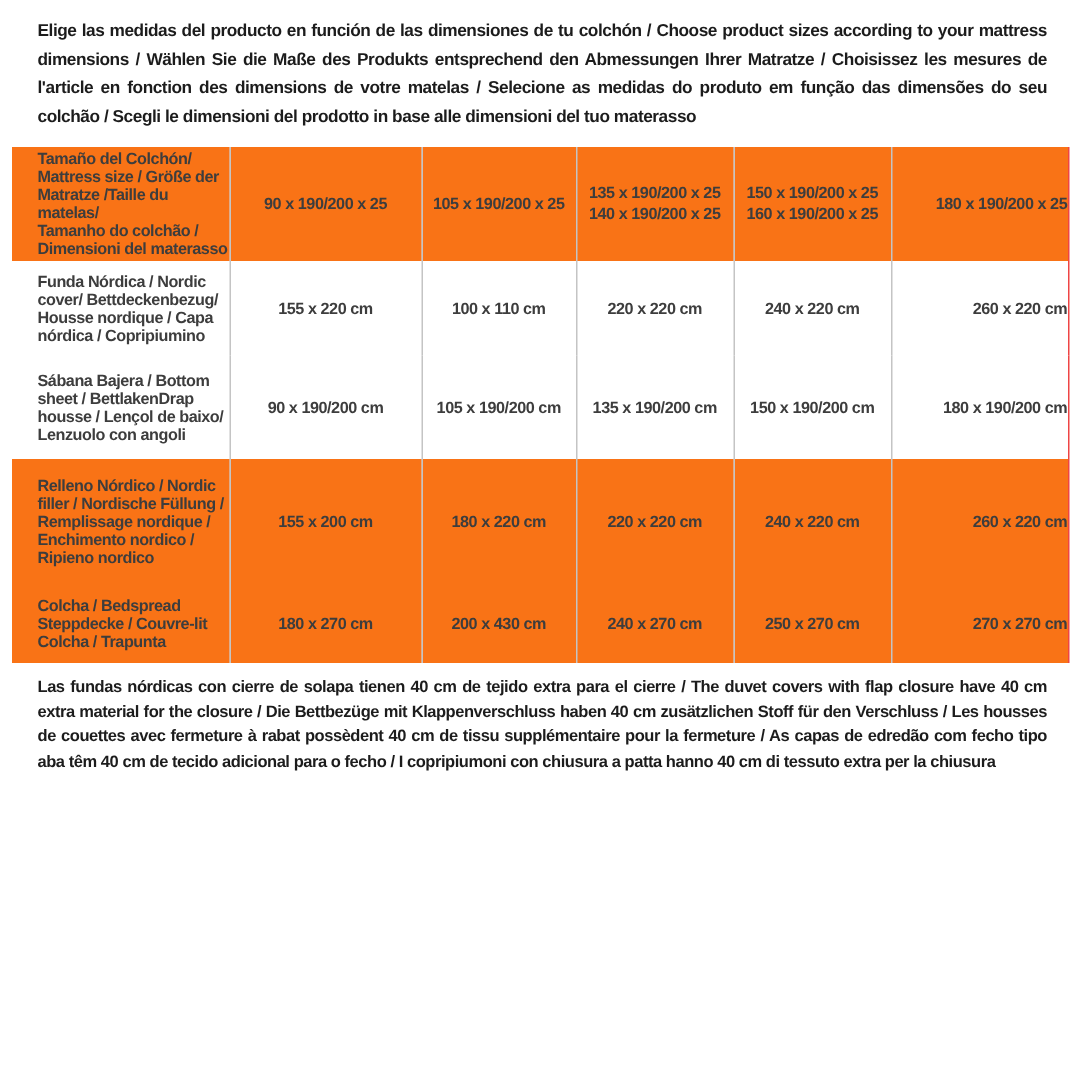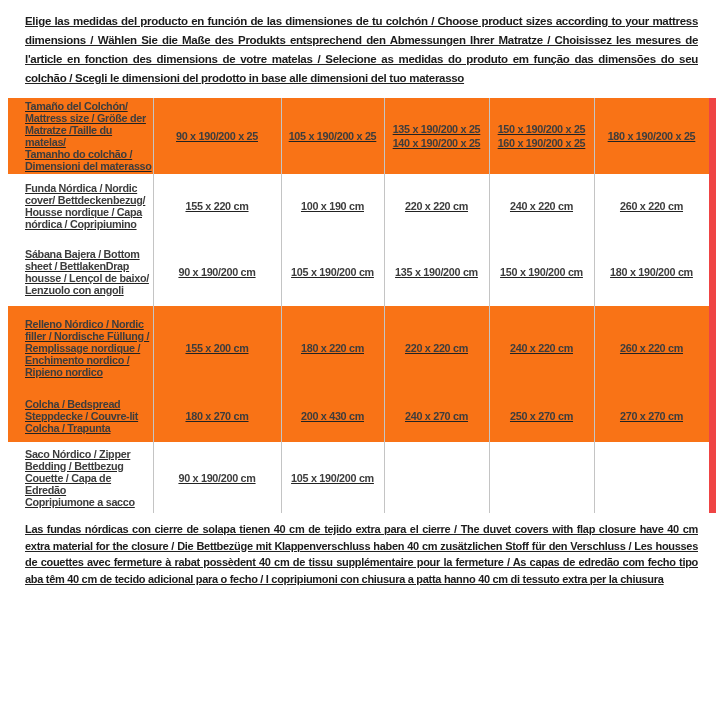--- a/index.html
+++ b/index.html
@@ -14,21 +14,20 @@
     font-family: "Liberation Sans", sans-serif;
     font-weight: bold;
     color: #222222;
     letter-spacing: -0.3px;
   }
   .page {
     width: 720px;
     height: 720px;
     box-sizing: border-box;
     padding: 12px 0 0 0;
-    text-decoration: underline;
   }
   .intro {
     margin: 0 22px 10px 25px;
     font-size: 11.5px;
     line-height: 19px;
     text-align: justify;
     color: #1c1c1c;
   }
   .size-table {
     width: 704px;
@@ -47,21 +46,21 @@
   .size-table td.lbl {
     padding-left: 17px;
     line-height: 12px;
     text-align: left;
   }
   .size-table td.val {
     text-align: center;
     line-height: 14px;
     border-left: 1px solid #c4c4c4;
   }
-  .size-table td.val:last-child { border-right: 7px solid #ef4444; }
+  .size-table td.val:last-child { border-right: 1px solid #ef4444; text-align: right; }
   .r1 { height: 76px; }
   .r2 { height: 63px; }
   .r3 { height: 65px; }
   .r4 { height: 69px; }
   .r5 { height: 84px; border-radius: 14px; }
   .r6 { height: 64px; }
   .r7 { height: 52px; }
   .r8 { height: 71px; }
   .note {
     margin: 8px 22px 0 25px;
@@ -101,21 +100,21 @@
         <td class="val">150 x 190/200 x 25
 160 x 190/200 x 25</td>
         <td class="val">180 x 190/200 x 25</td>
       </tr>
       <tr class="r2">
         <td class="lbl">Funda Nórdica /  Nordic
 cover/ Bettdeckenbezug/
 Housse nordique  / Capa
 nórdica / Copripiumino</td>
         <td class="val">155 x 220 cm</td>
-        <td class="val">100 x 190 cm</td>
+        <td class="val">100 x 110 cm</td>
         <td class="val">220 x 220 cm</td>
         <td class="val">240 x 220 cm</td>
         <td class="val">260 x 220 cm</td>
       </tr>
       <tr class="r4">
         <td class="lbl">Sábana Bajera / Bottom
 sheet / BettlakenDrap
 housse / Lençol de baixo/
 Lenzuolo con angoli</td>
         <td class="val">90 x 190/200 cm</td>
@@ -139,29 +138,18 @@
       <tr class="shaded r7">
         <td class="lbl">Colcha / Bedspread
 Steppdecke / Couvre-lit
 Colcha / Trapunta</td>
         <td class="val">180 x 270 cm</td>
         <td class="val">200 x 430 cm</td>
         <td class="val">240 x 270 cm</td>
         <td class="val">250 x 270 cm</td>
         <td class="val">270 x 270 cm</td>
       </tr>
-      <tr class="r8">
-        <td class="lbl">Saco Nórdico / Zipper
-Bedding / Bettbezug
-Couette  / Capa de Edredão
-Copripiumone a sacco</td>
-        <td class="val">90 x 190/200 cm</td>
-        <td class="val">105 x 190/200 cm</td>
-        <td class="val"></td>
-        <td class="val"></td>
-        <td class="val"></td>
-      </tr>
     </tbody>
   </table>
 
   <p class="note">Las fundas nórdicas con cierre de solapa tienen 40 cm de tejido extra para el cierre  / The duvet covers with flap closure have 40 cm extra material for the closure / Die Bettbezüge mit Klappenverschluss haben 40 cm zusätzlichen Stoff für den Verschluss / Les housses de couettes avec fermeture à rabat possèdent 40 cm de tissu supplémentaire pour la fermeture / As capas de edredão com fecho tipo aba têm 40 cm de tecido adicional para o fecho / I copripiumoni con chiusura a patta hanno 40 cm di tessuto extra per la chiusura</p>
 
 </div>
 
 </body></html>

